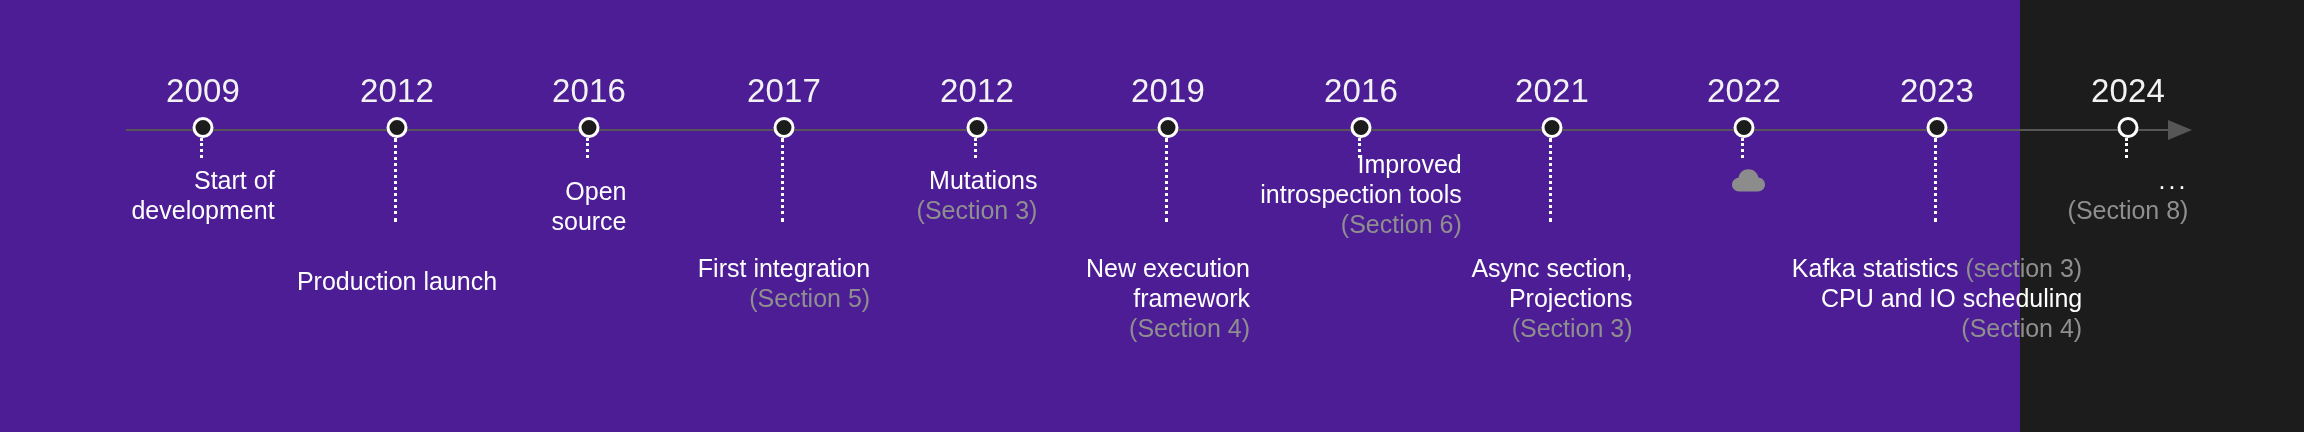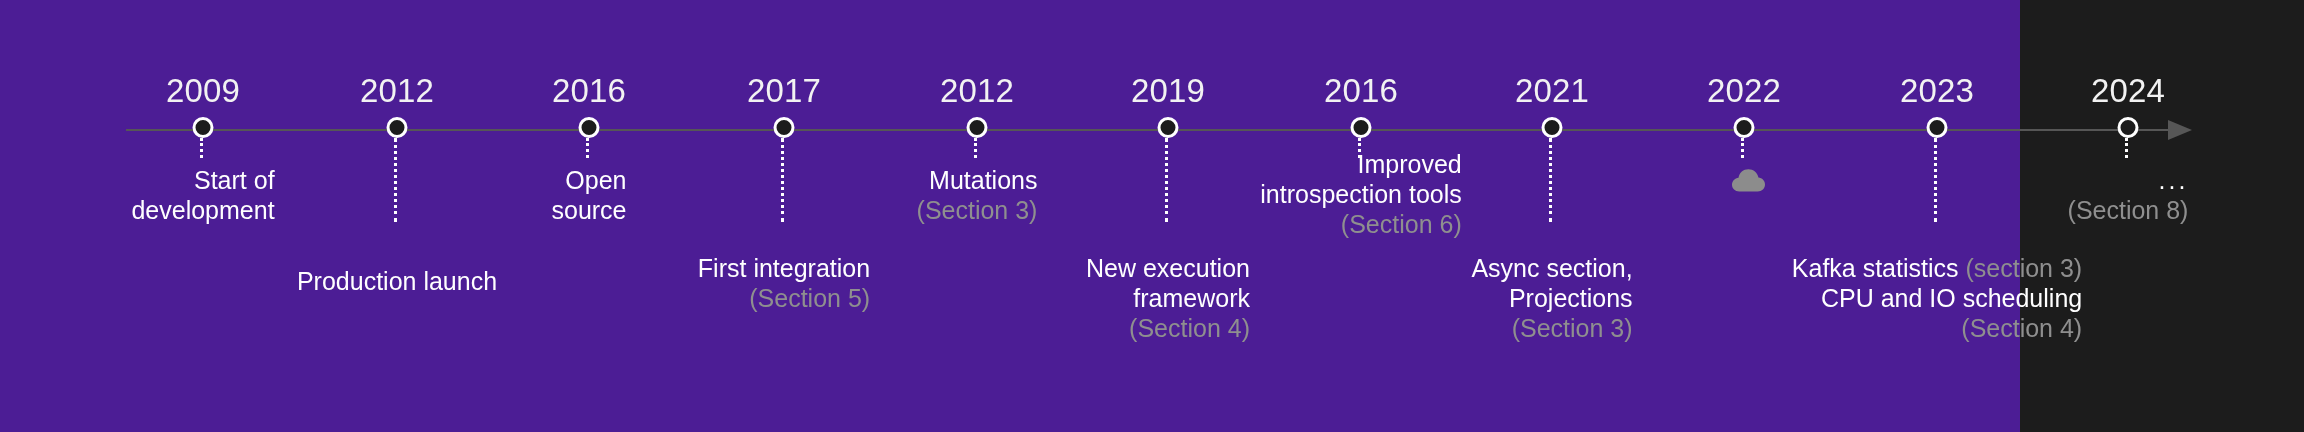--- a/index.html
+++ b/index.html
@@ -134,21 +134,21 @@
     <div class="tl-stem" style="top:138px;height:84px"></div>
     <div class="tl-label" style="top:266px">
       <span>Production launch</span>
     </div>
   </div>
 
   <div class="tl-node" style="left:589px">
     <div class="tl-year">2016</div>
     <div class="tl-marker"></div>
     <div class="tl-stem" style="top:138px;height:20px"></div>
-    <div class="tl-label" style="top:165px">
+    <div class="tl-label" style="top:176px">
       <span>Open</span><br>
       <span>source</span>
     </div>
   </div>
 
   <div class="tl-node" style="left:784px">
     <div class="tl-year">2017</div>
     <div class="tl-marker"></div>
     <div class="tl-stem" style="top:138px;height:84px"></div>
     <div class="tl-label" style="top:253px">

